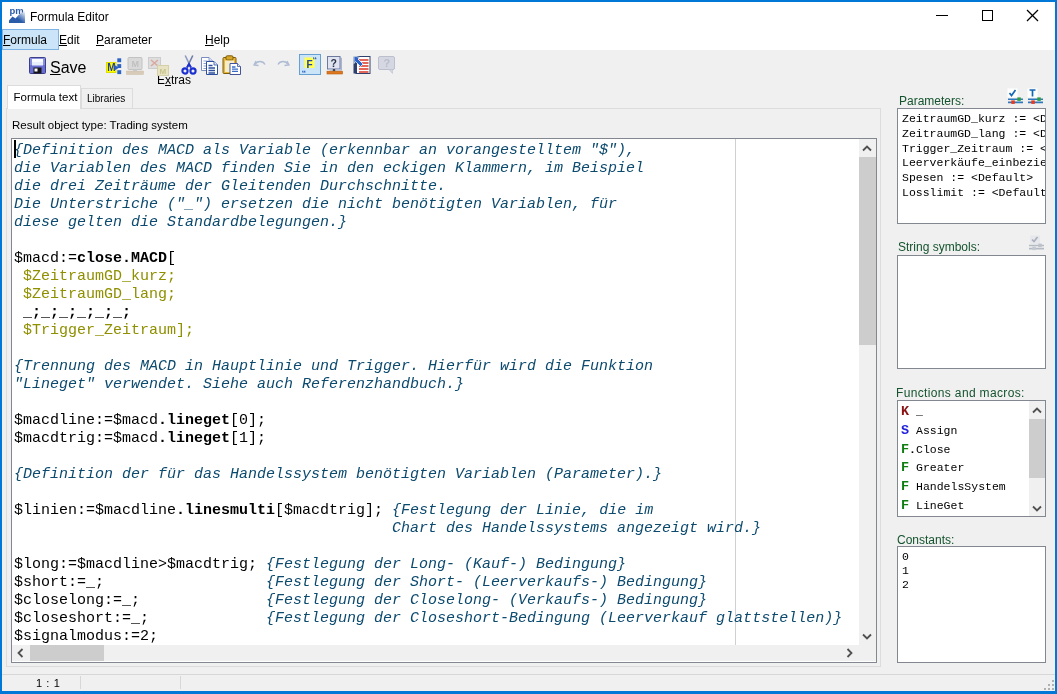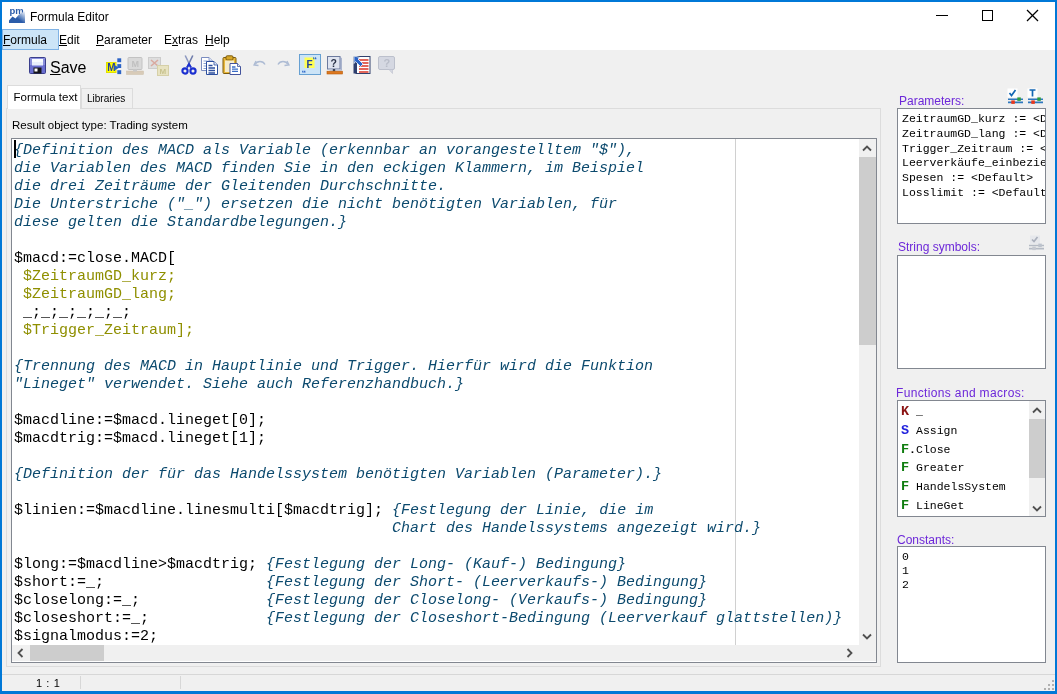--- a/index.html
+++ b/index.html
@@ -13,44 +13,44 @@
 #b-bottom {left:0;top:691px;width:1057px;height:3px;background:#0078d7;}
 
 #titlebar {left:1px;top:2px;width:1055px;height:28px;background:#ffffff;}
 #title-text {left:30px;top:10px;font-size:12px;color:#000;}
 
 #menubar {left:1px;top:30px;width:1055px;height:20px;background:#ffffff;font-size:12px;color:#000;}
 .mi {position:absolute;top:30px;height:20px;line-height:20px;font-size:12px;}
 #mi1 {left:2px;width:57px;background:#cce4f7;border:1px solid #7fb2e5;top:29px;height:21px;line-height:21px;}
 #mi2 {left:59px;width:34px;}
 #mi3 {left:96px;width:62px;}
-#mi4 {left:164px;width:44px;}
+#mi4 {left:157px;width:44px;margin-top:40px;}
 #mi5 {left:205px;width:38px;}
 
 .tbi {position:absolute;}
 
 #tabframe {left:6px;top:108px;width:875px;height:559px;background:#f0f0f0;border:1px solid #dcdcdc;}
 #tab1 {left:7px;top:85px;width:74px;height:24px;background:#ffffff;border:1px solid #dcdcdc;border-bottom:none;}
 #tab1-t {left:13.5px;top:91px;font-size:11.5px;}
 #tab2 {left:81px;top:88px;width:52px;height:20px;background:#f0f0f0;border:1px solid #dcdcdc;border-bottom:none;}
 #tab2-t {left:87px;top:92.5px;font-size:10px;}
 #result-label {left:12px;top:118.5px;font-size:11.5px;}
 
 #editor {left:11px;top:138px;width:866px;height:525px;background:#ffffff;border:1px solid #828790;}
 #divider {left:735px;top:139px;width:1px;height:506px;background:#d0d0d0;}
 #caret {left:14px;top:140px;width:1.5px;height:18px;background:#000;}
 pre.code {position:absolute;left:14px;top:142px;font-family:"Liberation Mono", monospace;font-size:15px;line-height:18px;color:#000;}
 pre.code .c {color:#0c4a6e;font-style:italic;}
 pre.code .v {color:#8f8f00;}
-pre.code b {font-weight:normal;}
+pre.code b {font-weight:bold;}
 
 .sb-track {background:#f0f0f0;position:absolute;}
 .sb-thumb {background:#cdcdcd;position:absolute;}
 
-.rlabel {position:absolute;font-size:12px;color:#6d28d9;}
+.rlabel {position:absolute;font-size:12px;color:#14532d;}
 .listbox {position:absolute;background:#ffffff;border:1px solid #828790;overflow:hidden;}
 .mono-s {font-family:"Liberation Mono", monospace;font-size:11.5px;line-height:14.75px;white-space:pre;}
 
 #statusbar {left:1px;top:674px;width:1055px;height:16px;background:#f0f0f0;border-top:1px solid #d7d7d7;}
 .sep {position:absolute;top:676px;width:1px;height:13px;background:#d7d7d7;}
 #status-11 {left:36px;top:677px;font-size:11px;color:#000;letter-spacing:0.6px;}
 </style>
 </head>
 <body>
 <div class="abs" id="titlebar"></div>

